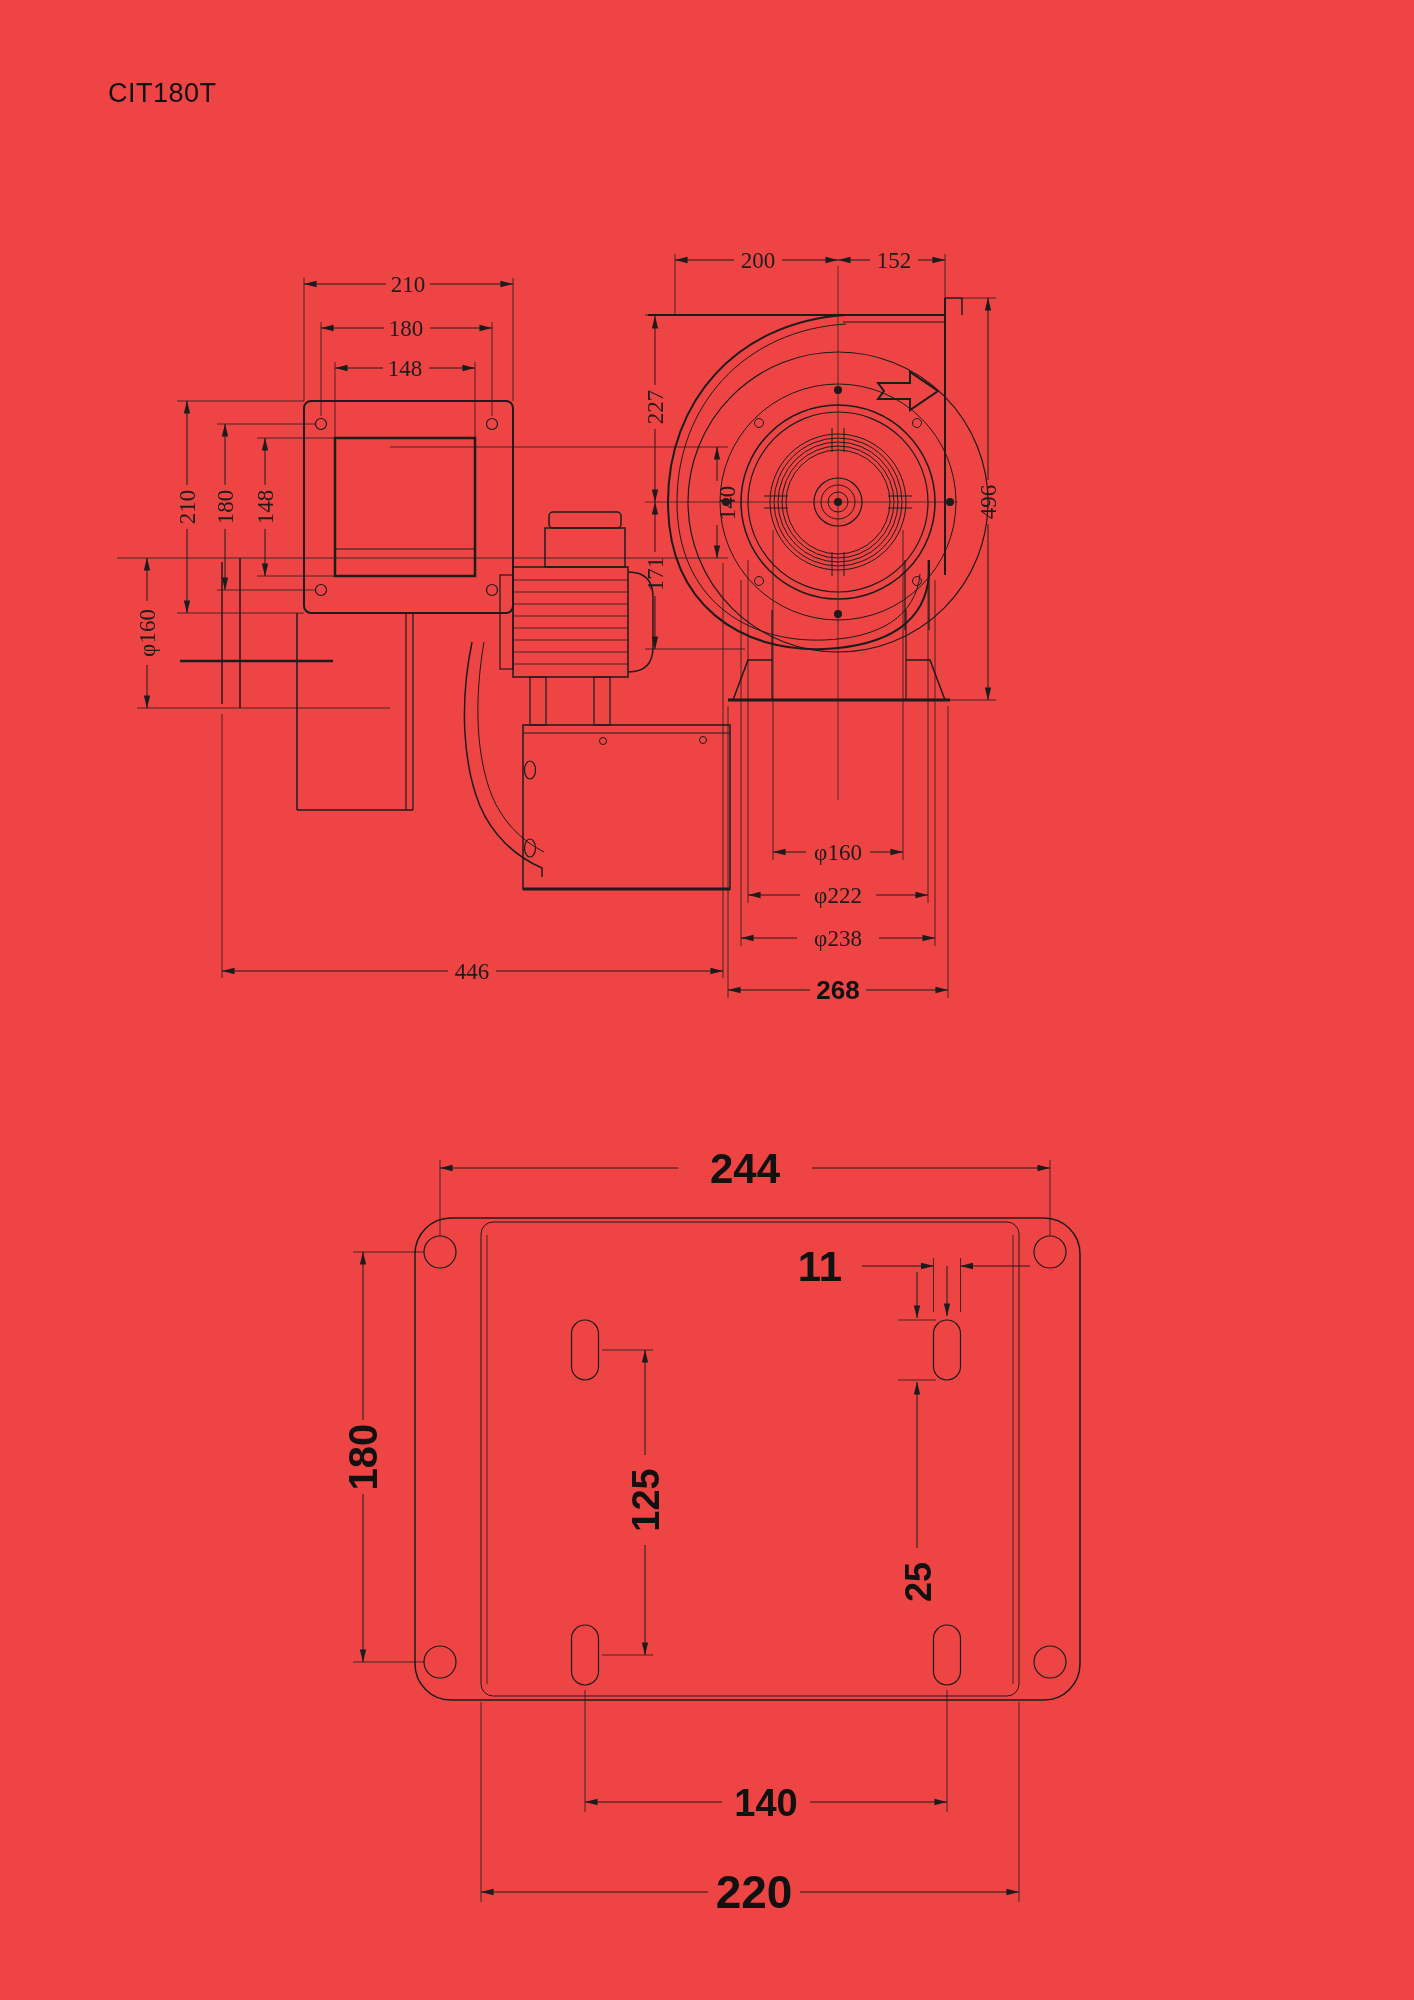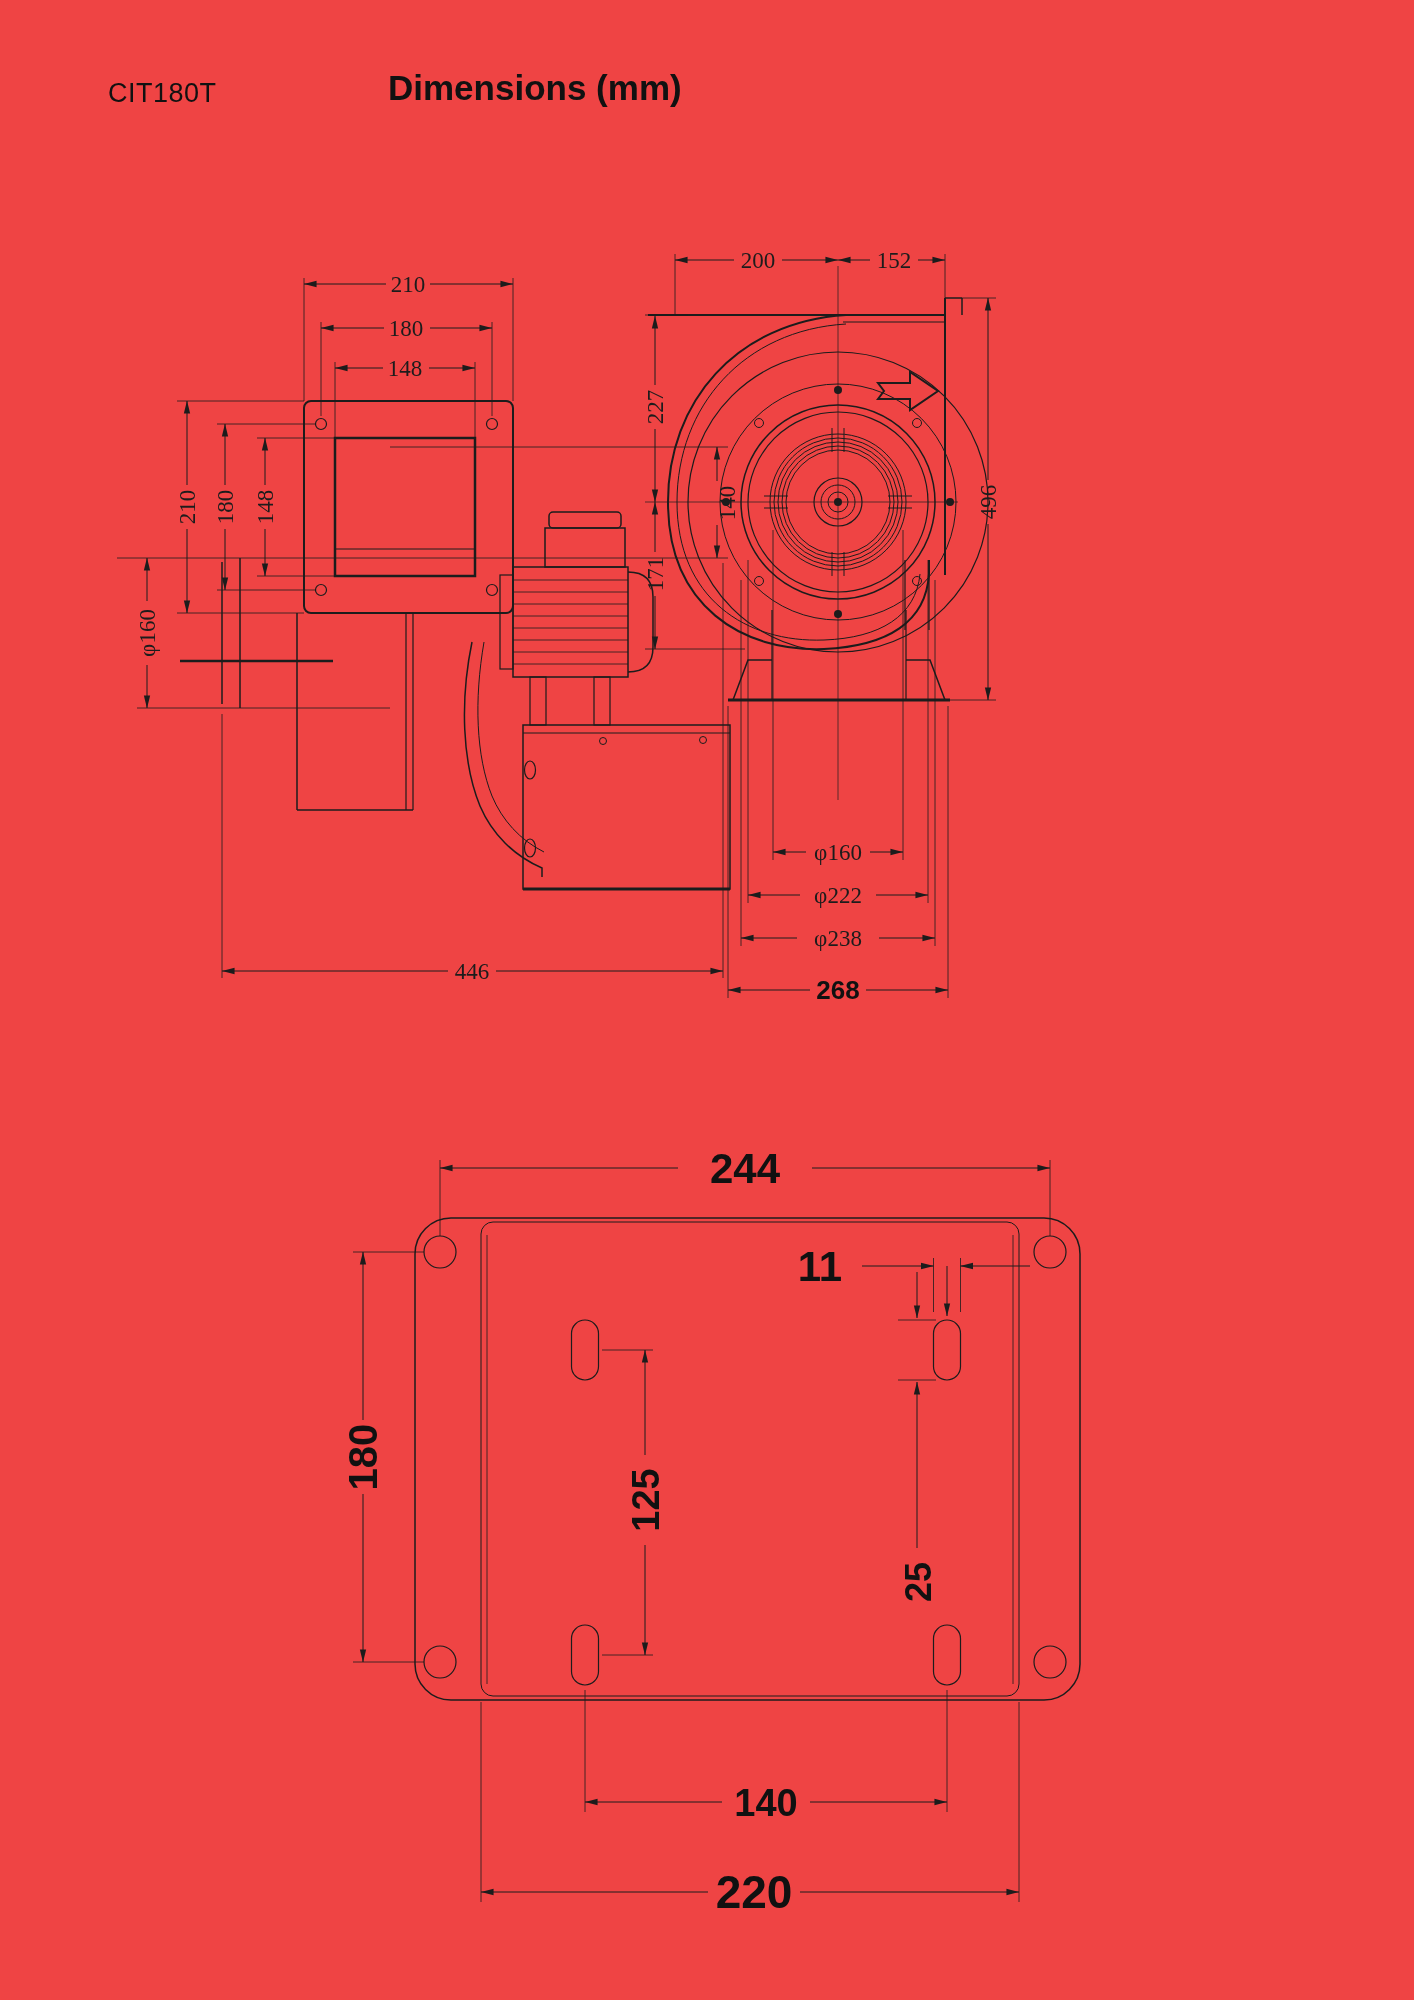--- a/index.html
+++ b/index.html
@@ -13,21 +13,20 @@
   .fill{fill:#1c1c1c;stroke:none}
   text{stroke:none;fill:#1c1c1c;}
   .ds{font-family:"Liberation Serif","DejaVu Serif",serif;font-size:23px;}
   .db{font-family:"Liberation Sans",sans-serif;font-weight:700;fill:#111;}
 </style>
 </head>
 <body>
 
 <div id="page">
   <div id="model">CIT180T</div>
-  <div id="title">Dimensions (mm)</div>
 
   <svg width="1414" height="2000" viewBox="0 0 1414 2000">
     <defs>
       <marker id="arr" viewBox="0 0 12 8" refX="11.6" refY="4" markerWidth="13" markerHeight="8.7" orient="auto-start-reverse" markerUnits="userSpaceOnUse">
         <path d="M0,1.1 L12,4 L0,6.9 Z" class="fill"></path>
       </marker>
     </defs>
 
     <g>
 

